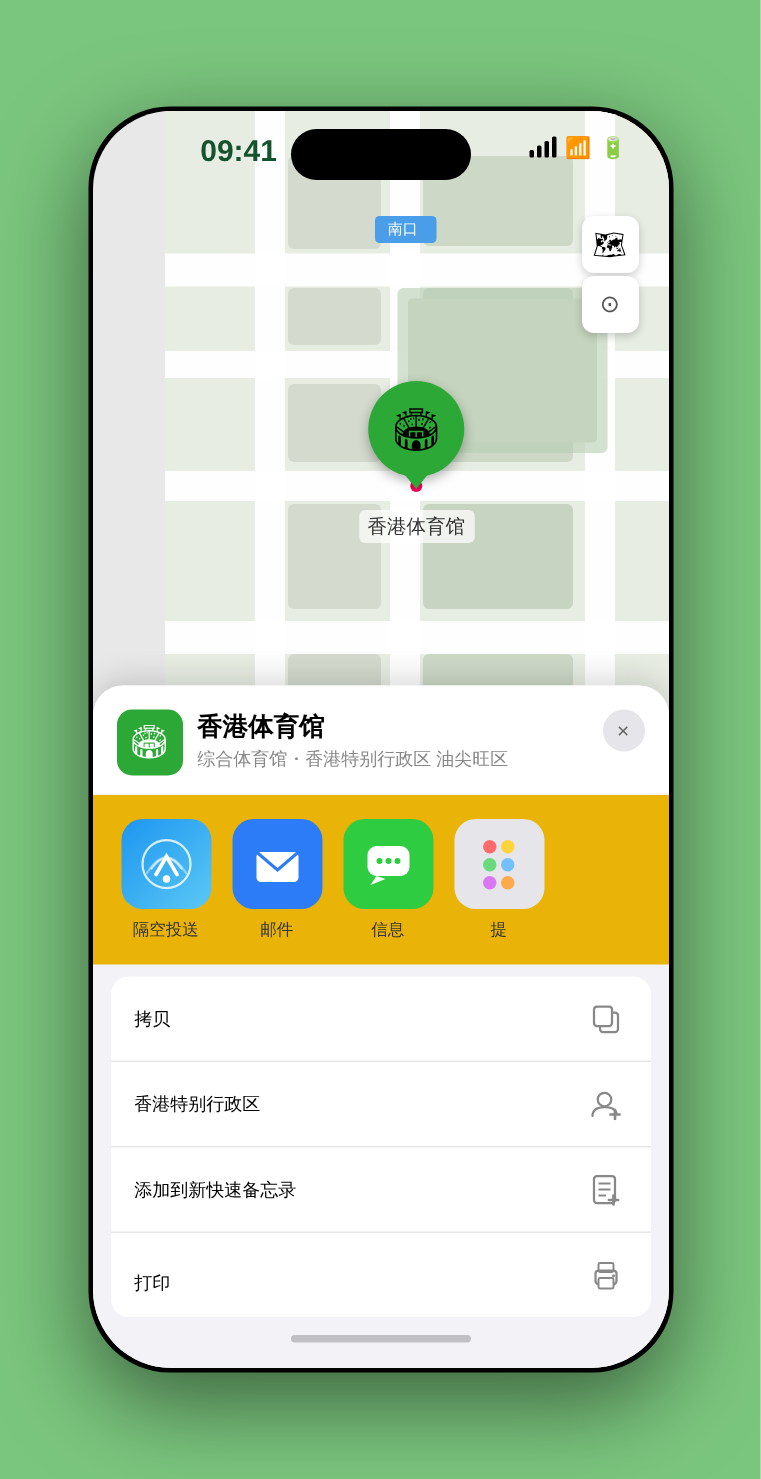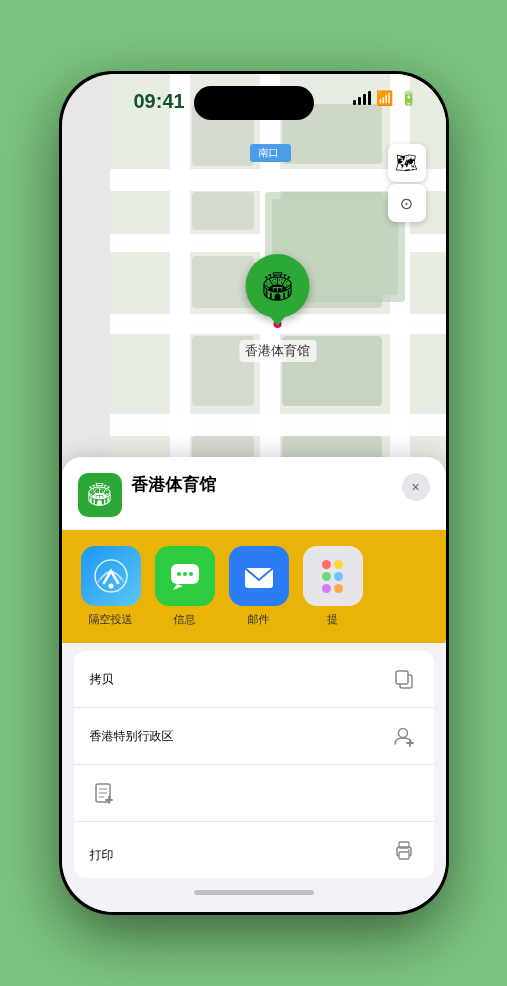--- a/index.html
+++ b/index.html
@@ -456,60 +456,61 @@
     </div>
 
     <div class="bottom-sheet">
 
       <div class="venue-header">
         <div class="venue-logo">
           <span>🏟</span>
         </div>
         <div class="venue-info">
           <div class="venue-title">香港体育馆</div>
+          <div class="venue-subtitle">综合体育馆・香港特别行政区 油尖旺区</div>
         </div>
         <div class="close-btn">×</div>
       </div>
 
       <div class="share-row">
 
         <div class="share-item">
           <div class="share-icon-wrap share-icon-airdrop">
             <svg width="34" height="34" viewBox="0 0 34 34">
               <circle cx="17" cy="17" r="16" fill="none" stroke="rgba(255,255,255,0.8)" stroke-width="1.5"></circle>
               <path d="M10 24 L17 12 L24 24" stroke="white" stroke-width="2.5" fill="none" stroke-linecap="round"></path>
               <circle cx="17" cy="27" r="2.5" fill="white"></circle>
               <path d="M7 20 Q17 6 27 20" stroke="rgba(255,255,255,0.6)" stroke-width="1.5" fill="none" stroke-linecap="round"></path>
               <path d="M4 23 Q17 2 30 23" stroke="rgba(255,255,255,0.4)" stroke-width="1.5" fill="none" stroke-linecap="round"></path>
             </svg>
           </div>
           <div class="share-label">隔空投送</div>
         </div>
 
         <div class="share-item">
+          <div class="share-icon-wrap share-icon-mail">
+            <svg width="36" height="36" viewBox="0 0 36 36">
+              <rect x="4" y="10" width="28" height="20" rx="3" fill="white"></rect>
+              <polyline points="4,10 18,22 32,10" stroke="#2b7cf6" stroke-width="2" fill="none"></polyline>
+            </svg>
+          </div>
+          <div class="share-label">邮件</div>
+        </div>
+
+        <div class="share-item">
           <div class="share-icon-wrap share-icon-message">
             <svg width="36" height="36" viewBox="0 0 36 36">
               <rect x="4" y="6" width="28" height="20" rx="6" fill="white"></rect>
               <polygon points="10,26 6,32 16,28" fill="white"></polygon>
               <circle cx="12" cy="16" r="2" fill="#2ecc40"></circle>
               <circle cx="18" cy="16" r="2" fill="#2ecc40"></circle>
               <circle cx="24" cy="16" r="2" fill="#2ecc40"></circle>
             </svg>
           </div>
           <div class="share-label">信息</div>
-        </div>
-
-        <div class="share-item">
-          <div class="share-icon-wrap share-icon-mail">
-            <svg width="36" height="36" viewBox="0 0 36 36">
-              <rect x="4" y="10" width="28" height="20" rx="3" fill="white"></rect>
-              <polyline points="4,10 18,22 32,10" stroke="#2b7cf6" stroke-width="2" fill="none"></polyline>
-            </svg>
-          </div>
-          <div class="share-label">邮件</div>
         </div>
 
 
         <div class="share-item">
           <div style="width:60px;height:60px;border-radius:14px;background:#e5e5ea;display:flex;align-items:center;justify-content:center;">
             <div style="display:flex;flex-direction:column;gap:3px;">
               <div style="display:flex;gap:3px;">
                 <div style="width:9px;height:9px;border-radius:50%;background:#ff6b6b;"></div>
                 <div style="width:9px;height:9px;border-radius:50%;background:#ffd43b;"></div>
               </div>
@@ -547,20 +548,21 @@
             <svg width="22" height="22" viewBox="0 0 22 22">
               <circle cx="10" cy="8" r="4.5" stroke="#888" stroke-width="1.5" fill="none"></circle>
               <path d="M2 19 Q2 13 10 13 Q17 13 18 17" stroke="#888" stroke-width="1.5" fill="none" stroke-linecap="round"></path>
               <line x1="17" y1="15" x2="17" y2="21" stroke="#888" stroke-width="1.8" stroke-linecap="round"></line>
               <line x1="14" y1="18" x2="20" y2="18" stroke="#888" stroke-width="1.8" stroke-linecap="round"></line>
             </svg>
           </div>
         </div>
 
         <div class="action-item">
+          <span class="action-label">添加到新快速备忘录</span>
           <div class="action-icon">
             <svg width="22" height="22" viewBox="0 0 22 22">
               <rect x="3" y="2" width="14" height="18" rx="2" stroke="#888" stroke-width="1.5" fill="none"></rect>
               <line x1="6" y1="7" x2="14" y2="7" stroke="#888" stroke-width="1.2"></line>
               <line x1="6" y1="11" x2="14" y2="11" stroke="#888" stroke-width="1.2"></line>
               <line x1="6" y1="15" x2="11" y2="15" stroke="#888" stroke-width="1.2"></line>
               <line x1="16" y1="15" x2="16" y2="21" stroke="#888" stroke-width="1.8" stroke-linecap="round"></line>
               <line x1="13" y1="18" x2="19" y2="18" stroke="#888" stroke-width="1.8" stroke-linecap="round"></line>
             </svg>
           </div>

